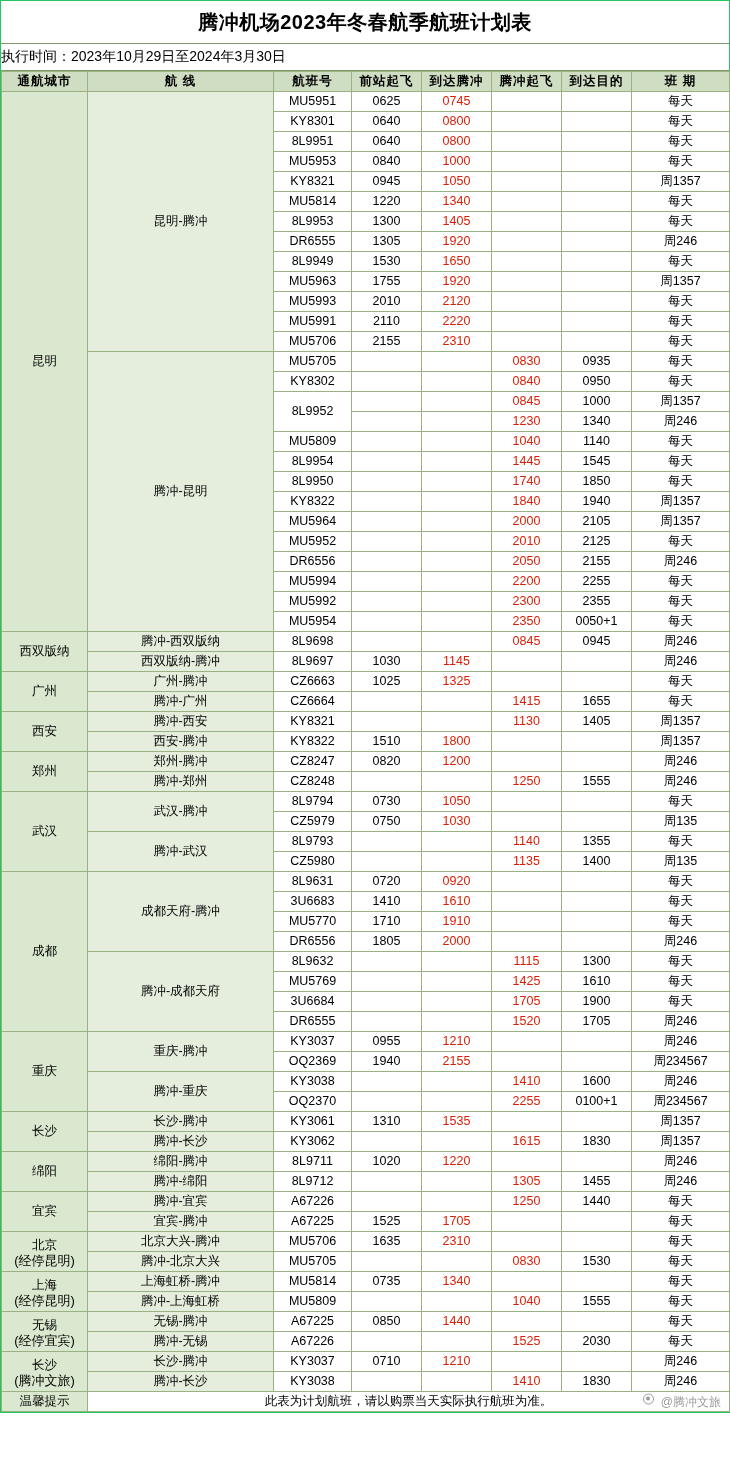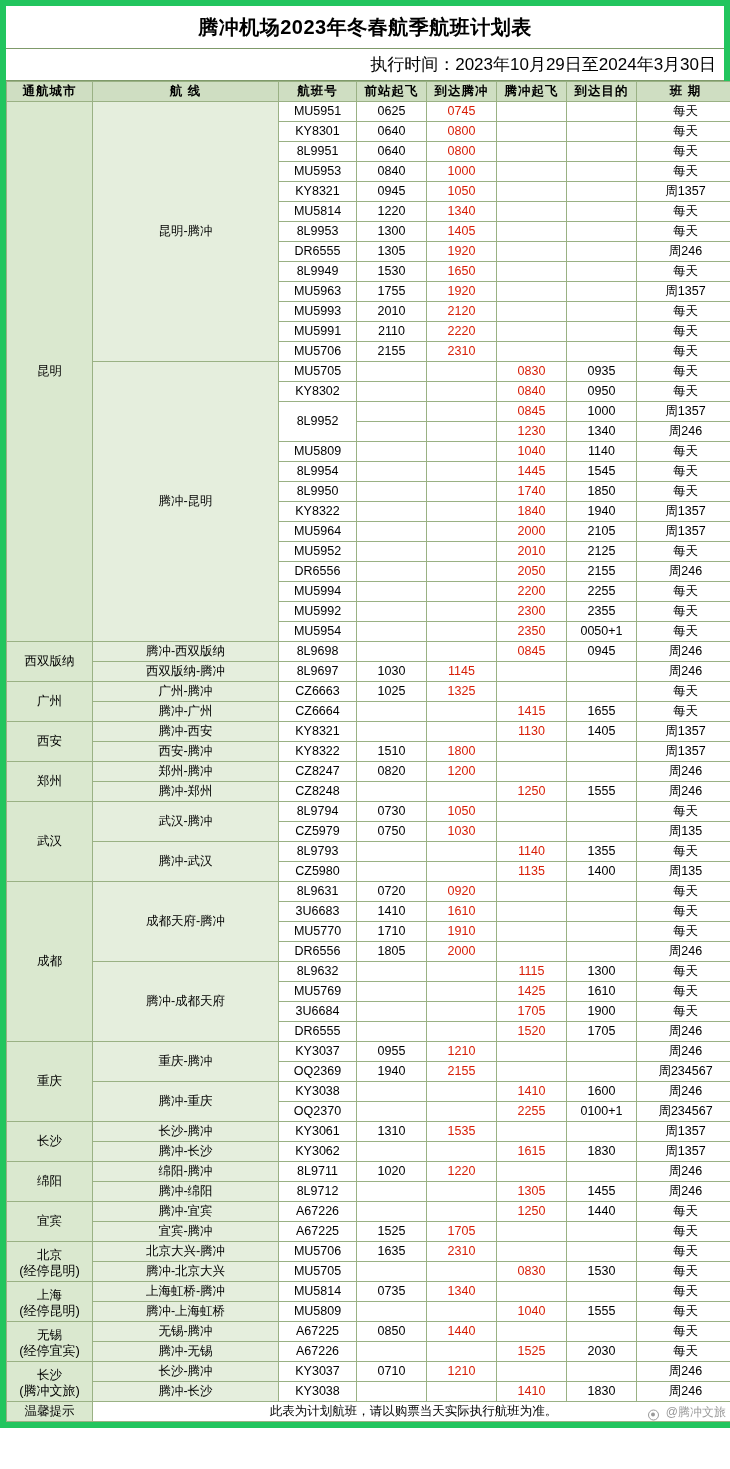--- a/index.html
+++ b/index.html
@@ -7,36 +7,36 @@
     margin: 0; padding: 0;
     background: #ffffff;
   }
   body {
     width: 730px;
     font-family: "Liberation Sans", "DejaVu Sans", sans-serif;
     color: #000;
   }
   .sheet {
     width: 730px;
-    border: 6px solid #22c55e;
+    border: 1px solid #22c55e;
     background: #84cc16;
   }
   .title-bar {
     background: #ffffff;
     text-align: center;
     font-size: 20px;
     font-weight: bold;
     padding: 8px 0 7px 0;
     border-bottom: 1px solid #7f9a6a;
     letter-spacing: 0.5px;
   }
   .subtitle-bar {
     background: #ffffff;
-    text-align: right;
-    font-size: 17px;
+    text-align: left;
+    font-size: 14px;
     padding: 4px 8px 4px 0;
     border-bottom: 1px solid #7f9a6a;
   }
   table.flights {
     border-collapse: collapse;
     width: 608px;
     table-layout: fixed;
   }
   table.flights td, table.flights th {
     border: 1px solid #9ab184;
@@ -96,21 +96,21 @@
     position: relative;
   }
   .watermark {
     position: absolute;
     right: 8px;
     top: 50%;
     transform: translateY(-50%);
     color: #9a9a9a;
     font-size: 12px;
     display: flex;
-    align-items: flex-end;
+    align-items: flex-start;
     gap: 7px;
   }
   .weibo-eye {
     display: inline-block;
     width: 11px; height: 11px;
     border-radius: 50%;
     border: 1.5px solid #9a9a9a;
     position: relative;
   }
   .weibo-eye::after {

